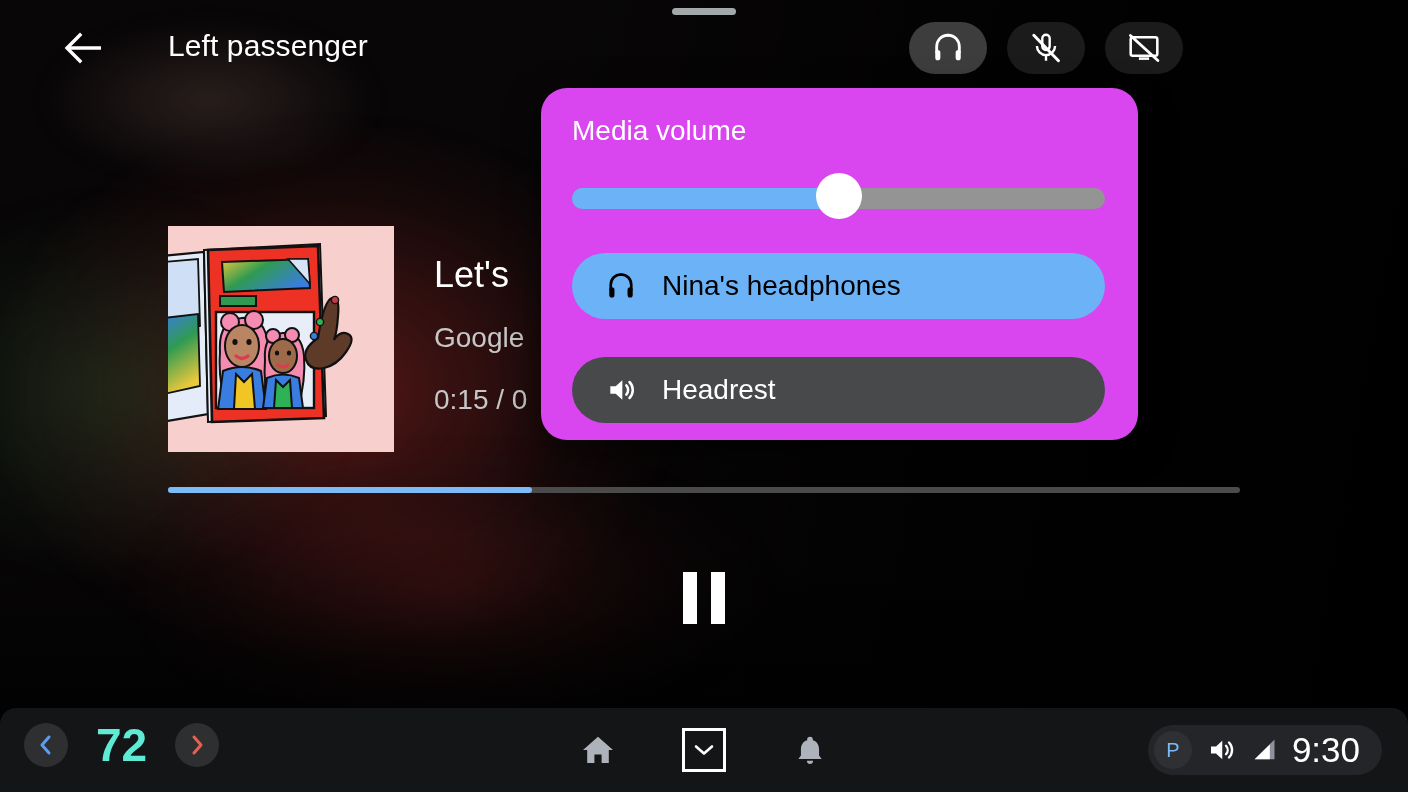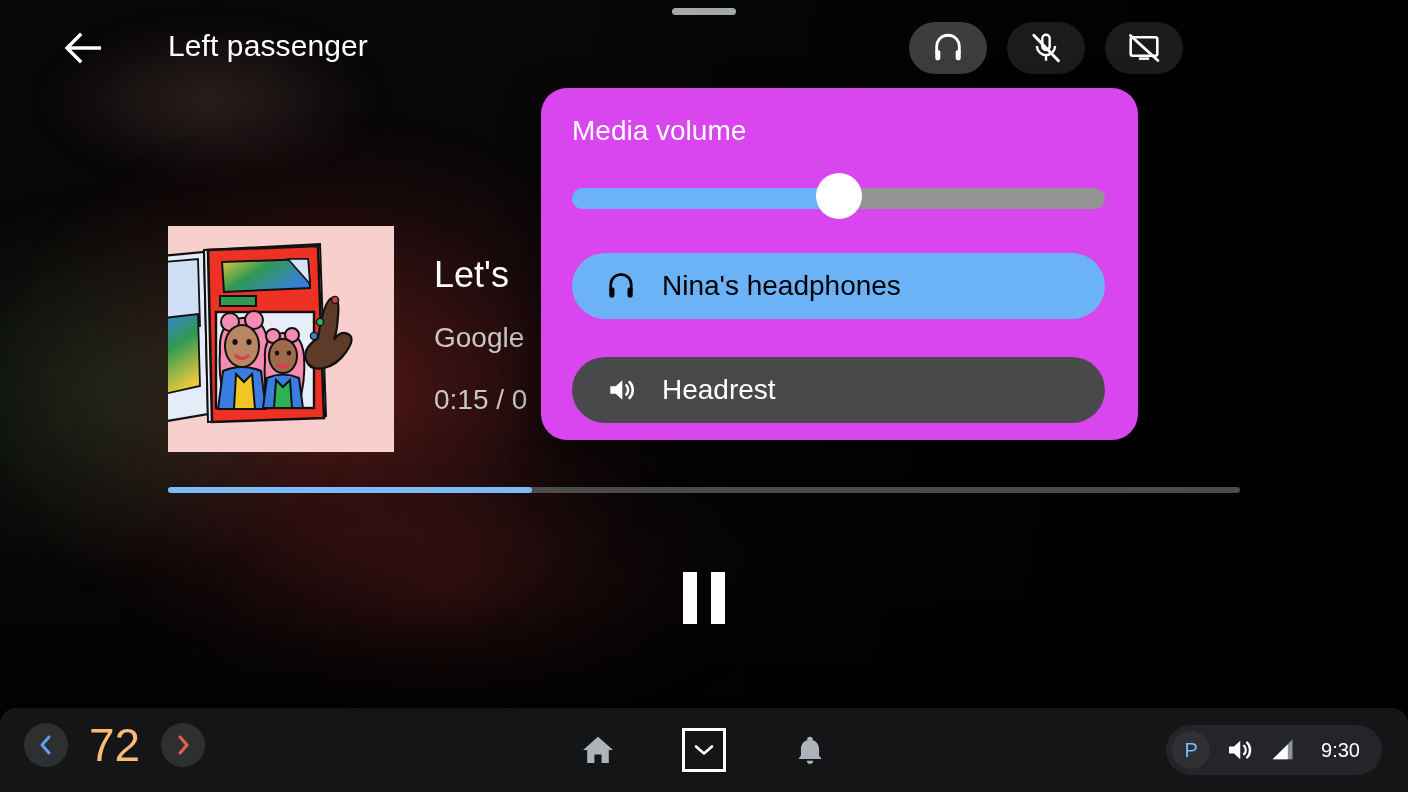--- a/index.html
+++ b/index.html
@@ -252,24 +252,24 @@
     display: flex; align-items: center;
   }
   .chev-btn {
     width: 44px; height: 44px;
     border-radius: 50%;
     background: #2d2f31;
     display: flex; align-items: center; justify-content: center;
   }
   .temp-value {
     font-size: 46px;
-    color: #fdba74;
-    margin: 0 21px;
+    color: #5eead4;
+    margin: 0 28px;
     line-height: 46px;
-    font-weight: 400;
+    font-weight: 700;
   }
   .nav-center {
     position: absolute;
     left: 50%; top: 18px;
     transform: translateX(-50%);
     display: flex; align-items: center; gap: 60px;
   }
   .nav-icon-btn {
     width: 48px; height: 48px;
     display: flex; align-items: center; justify-content: center;
@@ -290,23 +290,23 @@
   }
   .p-badge {
     width: 38px; height: 38px;
     border-radius: 50%;
     background: #2e3033;
     display: flex; align-items: center; justify-content: center;
     font-size: 20px;
     color: #7cbaf8;
   }
   .status-time {
-    font-size: 20px;
+    font-size: 35px;
     color: #ffffff;
-    margin-left: 11px;
+    margin-left: 0;
     text-align: center;
   }
   svg { display: block; }
 </style>
 </head>
 <body>
 
 <div id="screen">
 
   <div class="bg-base"></div>

